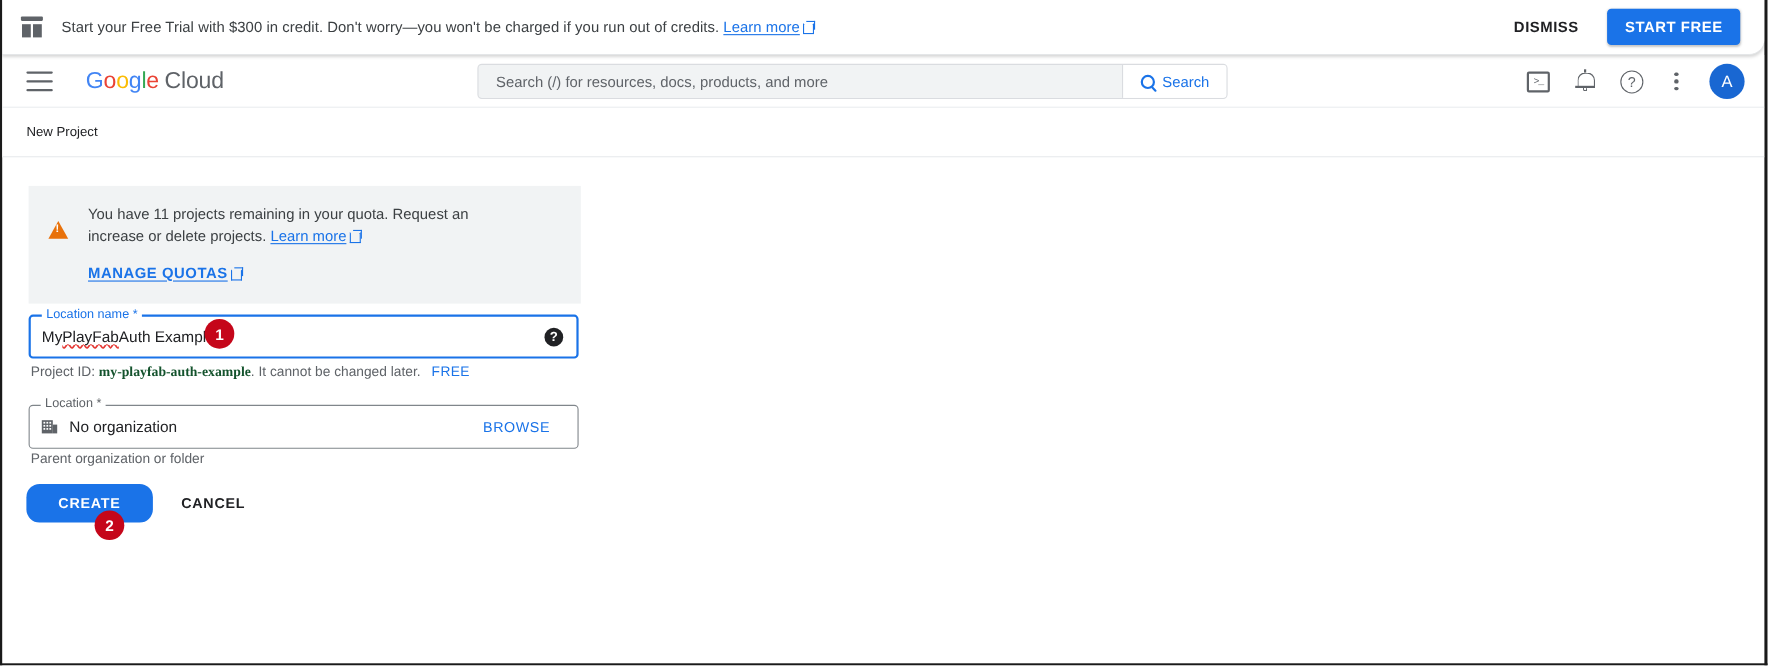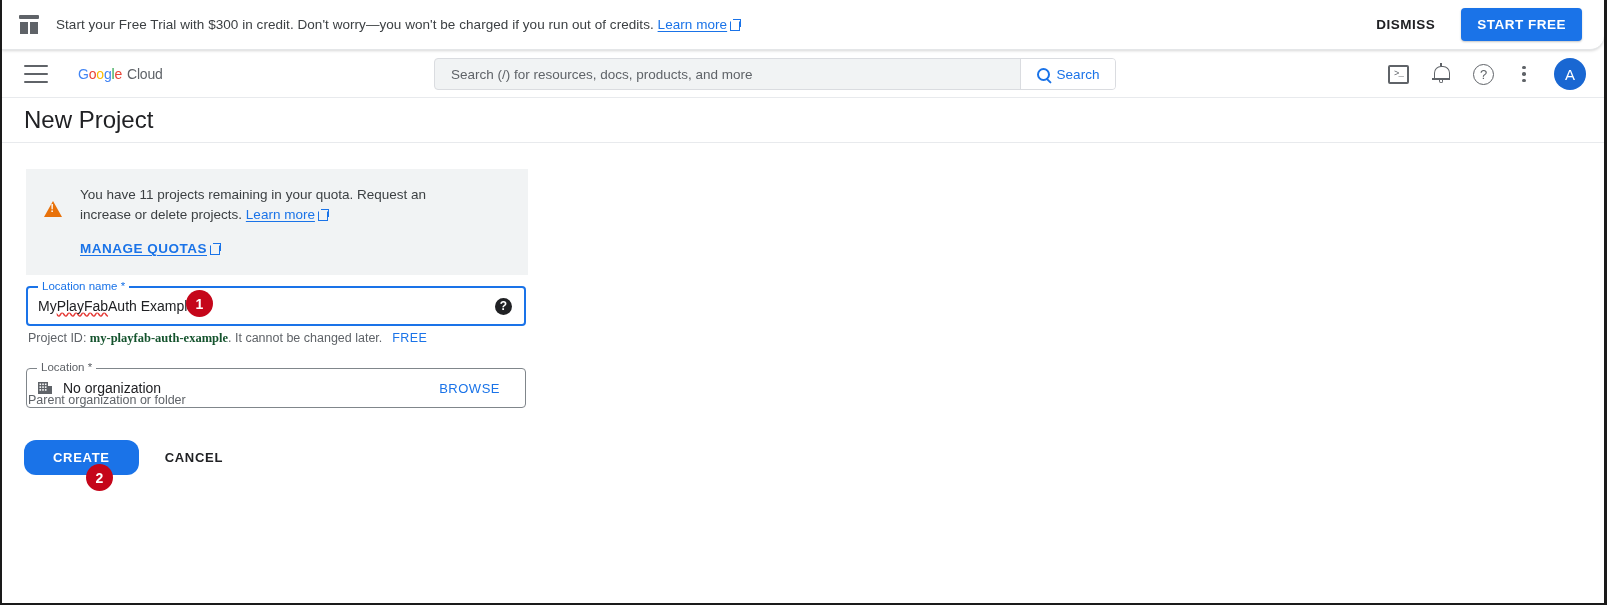--- a/index.html
+++ b/index.html
@@ -90,21 +90,21 @@
     border-bottom: 1px solid #e8eaed;
     display: flex; align-items: center;
   }
   .hamburger {
     width: 24px; height: 18px; margin-left: 22px; cursor: pointer;
     display: flex; flex-direction: column; justify-content: space-between;
     flex: 0 0 auto;
   }
   .hamburger span { display: block; height: 2px; background: #5f6368; border-radius: 1px; }
   .logo {
-    margin-left: 30px; font-size: 14px; letter-spacing: -0.2px;
+    margin-left: 30px; font-size: 21px; letter-spacing: -0.2px;
     white-space: nowrap; cursor: pointer; flex: 0 0 auto;
   }
   .logo .g1 { color: #4285f4; }
   .logo .g2 { color: #ea4335; }
   .logo .g3 { color: #fbbc05; }
   .logo .g4 { color: #4285f4; }
   .logo .g5 { color: #34a853; }
   .logo .g6 { color: #ea4335; }
   .logo .cloud { color: #5f6368; margin-left: 5px; }
 
@@ -176,21 +176,21 @@
   }
 
   
   .titlebar {
     position: absolute; left: 0; top: 98px; width: 1602px; height: 45px;
     display: flex; align-items: center;
     border-bottom: 1px solid #e8eaed;
     background: #ffffff;
   }
   .page-title {
-    margin-left: 22px; font-size: 24px; color: #202124; font-weight: normal;
+    margin-left: 22px; font-size: 12px; color: #202124; font-weight: normal;
     letter-spacing: 0px;
     text-align: center;
   }
 
   
   .content { position: absolute; left: 0; top: 143px; width: 1602px; }
 
   .quota-box {
     position: absolute; left: 24px; top: 26px;
     width: 502px;
@@ -391,21 +391,21 @@
           <rect x="7.9" y="6.3" width="1.6" height="1.6" fill="#fff"></rect>
           <rect x="2.5" y="9.1" width="1.6" height="1.6" fill="#fff"></rect>
           <rect x="5.2" y="9.1" width="1.6" height="1.6" fill="#fff"></rect>
           <rect x="7.9" y="9.1" width="1.6" height="1.6" fill="#fff"></rect>
         </svg>
       </span>
       <span class="field-value">No organization</span>
       <span class="browse-link">BROWSE</span>
     </div>
 
-    <div class="field-hint" style="top:250px;text-align:right;">Parent organization or folder</div>
+    <div class="field-hint" style="top:267px;text-align:right;">Parent organization or folder</div>
 
     <div class="btn-row" style="top:297px;">
       <button class="create-btn">CREATE</button>
       <button class="cancel-btn">CANCEL</button>
     </div>
 
   </div>
 
   <div class="marker" style="left:184px; top:290px;">1</div>
   <div class="marker" style="left:84px; top:464px;">2</div>

